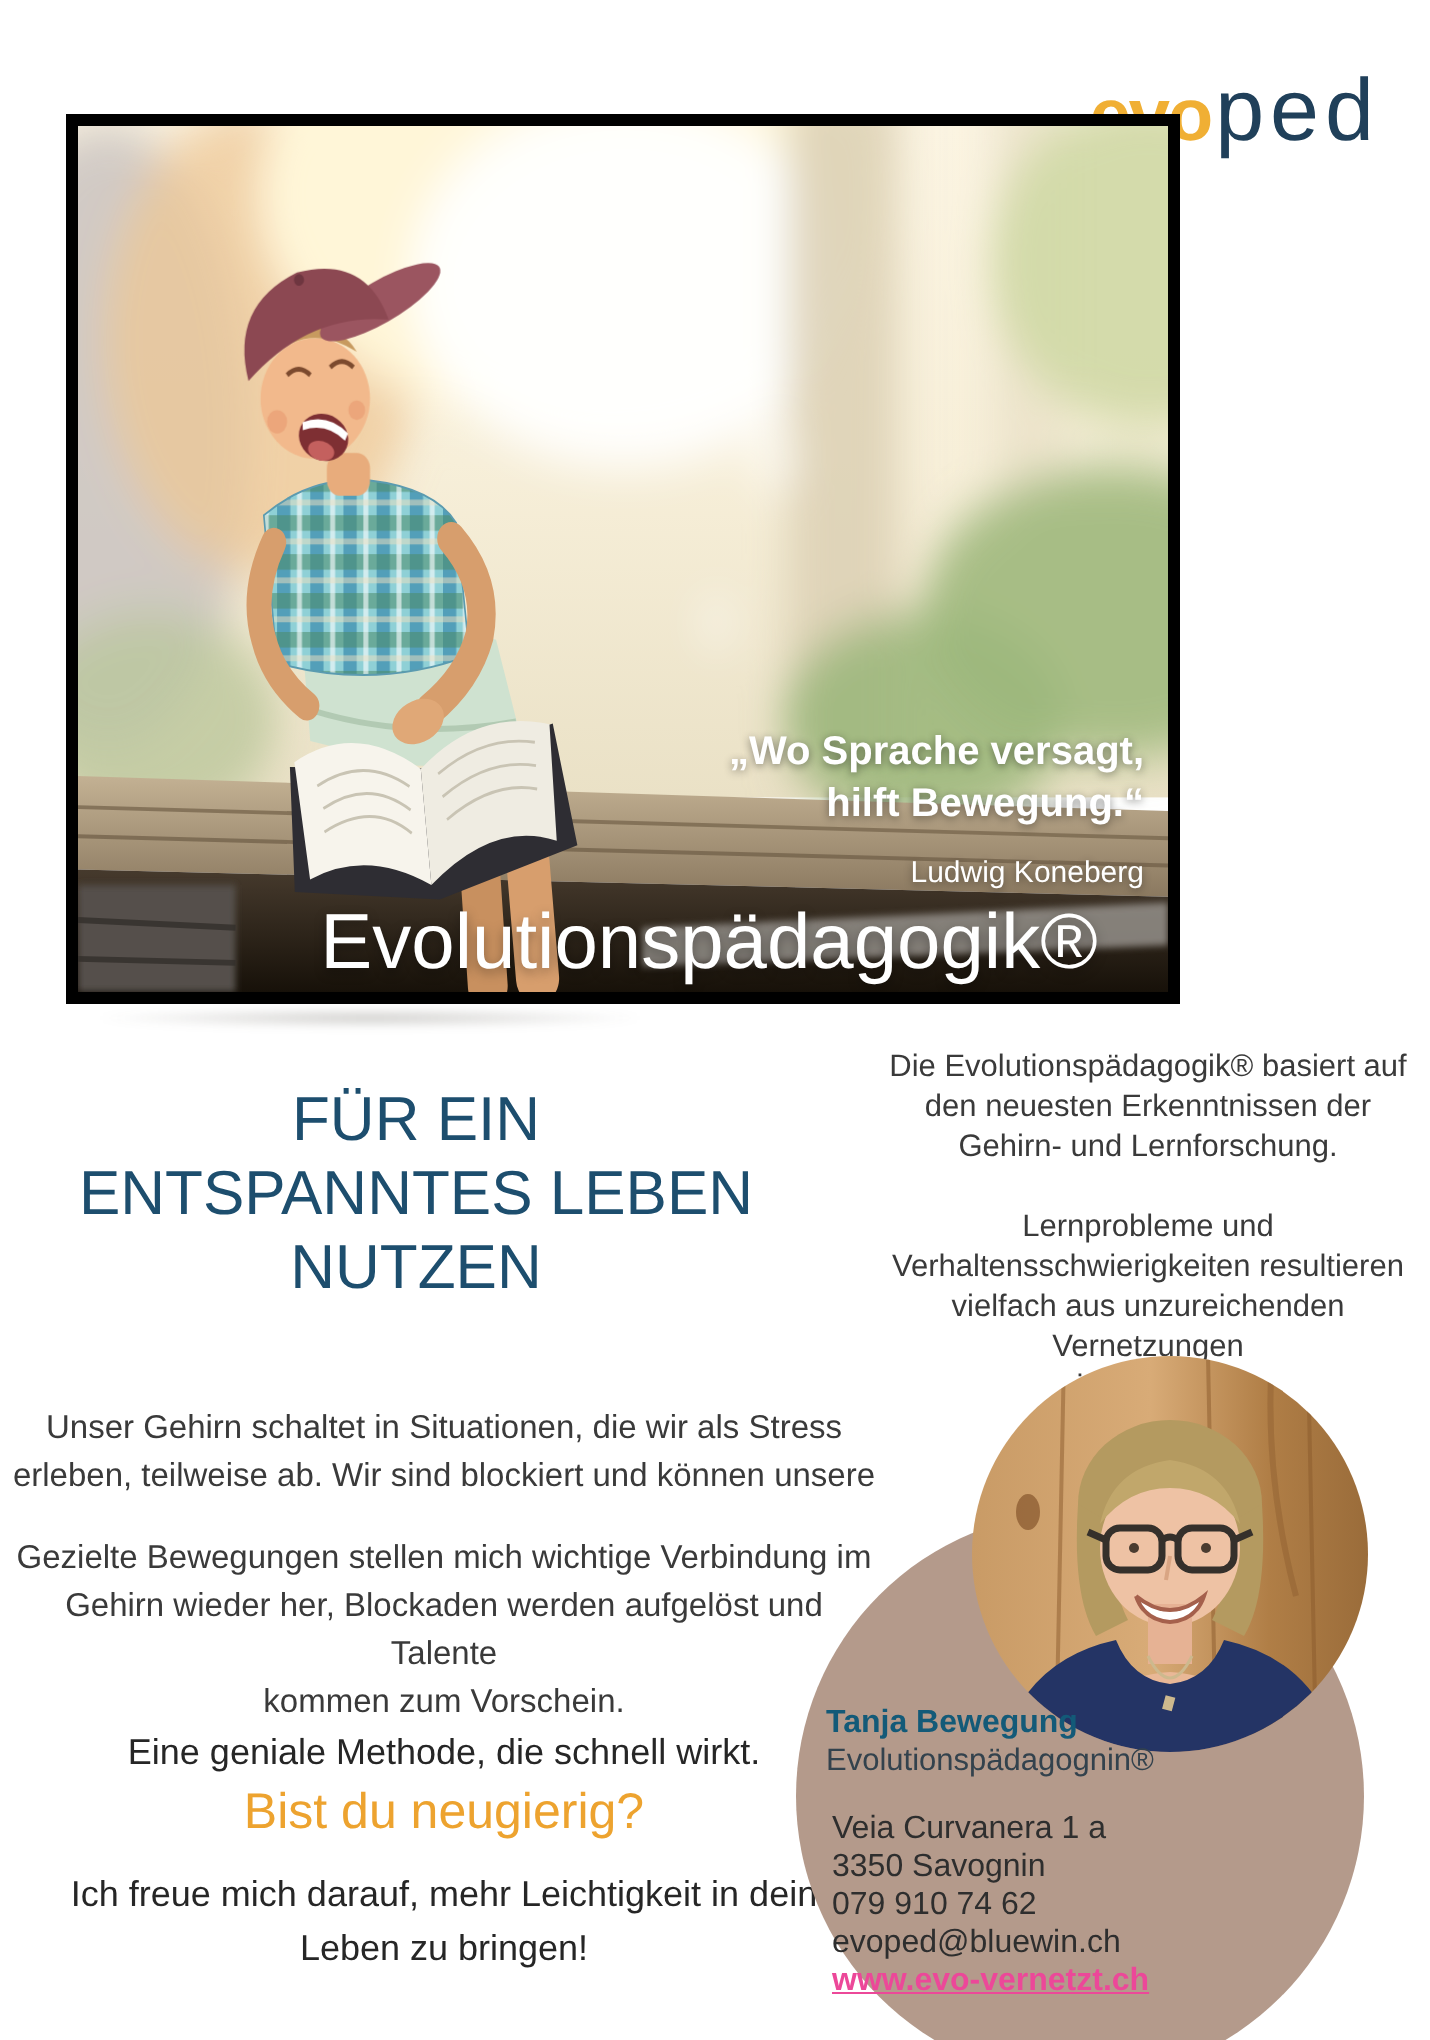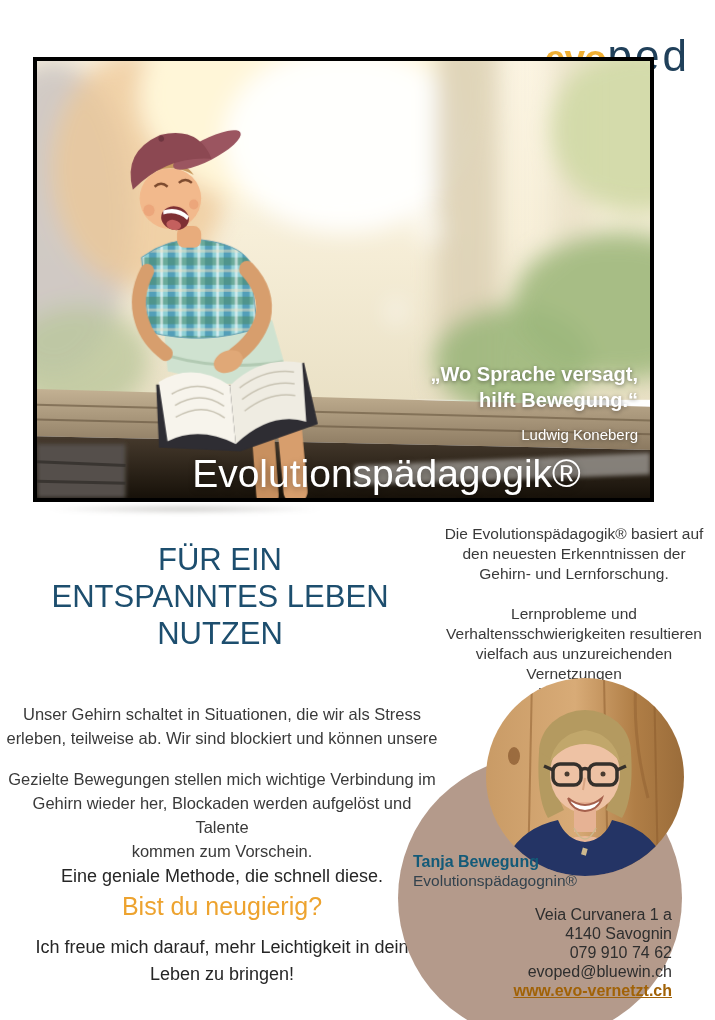--- a/index.html
+++ b/index.html
@@ -7,35 +7,35 @@
         font-family:"Liberation Sans","DejaVu Sans",sans-serif;color:#3a3a3a;}
 
   
   .logo{position:absolute;top:4px;right:25px;display:flex;align-items:baseline;margin-top:27px;}
   .logo-evo{color:#F0AF34;font-weight:700;font-size:37px;letter-spacing:-1px;}
   .logo-ped{color:#20405A;font-weight:400;font-size:44px;letter-spacing:3px;position:relative;margin-left:2px;}
   .logo-ped-dots{position:absolute;left:28px;bottom:1px;width:5px;height:5px;border-radius:50%;
                  background:#F0AF34;box-shadow:10px 0 0 #F0AF34;}
 
   
-  .hero{position:absolute;left:33px;top:57px;width:621px;height:445px;overflow:hidden;
-        border:4px solid #000000;box-sizing:border-box;}
+  .hero{position:absolute;left:33px;top:57px;width:557px;height:445px;overflow:hidden;
+        border:6px solid #000000;box-sizing:border-box;}
   .hero svg{position:absolute;left:0;top:0;width:100%;height:100%;}
   .quote{position:absolute;right:12px;top:300px;text-align:right;color:#ffffff;
          font-size:20px;font-weight:700;line-height:26px;text-shadow:0 1px 4px rgba(0,0,0,.45);}
   .quote-author{font-size:15px;font-weight:400;margin-top:9px;}
   .hero-title{position:absolute;left:90px;right:4px;bottom:2px;text-align:center;color:#ffffff;
               font-size:39px;font-weight:400;letter-spacing:0px;white-space:nowrap;
               text-shadow:0 2px 6px rgba(0,0,0,.35);}
   .photo-smudge{position:absolute;left:45px;top:504px;width:280px;height:10px;
                 background:radial-gradient(ellipse at center,rgba(60,55,45,.25),rgba(0,0,0,0) 70%);
                 filter:blur(2px);}
 
   
-  .heading{position:absolute;left:28px;top:541px;width:384px;text-align:center;
+  .heading{position:absolute;left:16px;top:541px;width:384px;text-align:center;
            color:#1D4E6E;font-size:31px;line-height:37px;font-weight:400;}
   .col-right{position:absolute;left:436px;top:524px;width:276px;text-align:center;
              font-size:15.5px;line-height:20px;color:#3a3a3a;}
   .col-right .para + .para{margin-top:20px;}
 
   
   .para-block{position:absolute;left:6px;top:702px;width:432px;text-align:center;
               font-size:16.5px;line-height:24px;color:#3a3a3a;}
   .para-block .para + .para{margin-top:17px;}
   .method{position:absolute;left:6px;top:866px;width:432px;text-align:center;
@@ -46,23 +46,23 @@
            font-size:18px;line-height:27px;color:#262626;}
 
   
   .beige-circle{position:absolute;left:398px;top:756px;width:284px;height:284px;
                 border-radius:50%;background:#B49A8B;}
   .portrait{position:absolute;left:486px;top:678px;width:198px;height:198px;
             border-radius:50%;overflow:hidden;}
   .portrait svg{display:block;width:100%;height:100%;}
   .contact-name{position:absolute;left:413px;top:853px;color:#135A78;font-weight:700;font-size:16px;}
   .contact-role{position:absolute;left:413px;top:872px;color:#33424d;font-size:15.5px;}
-  .contact-address{position:absolute;left:436px;top:905px;width:236px;text-align:right;
+  .contact-address{position:absolute;left:416px;top:905px;width:236px;text-align:left;
                    font-size:16px;line-height:19px;color:#2e2e2e;}
-  .website-link{color:#a16207;font-weight:700;text-decoration:underline;margin-top:12px;}
+  .website-link{color:#ec4899;font-weight:700;text-decoration:underline;margin-top:12px;}
 </style>
 </head>
 <body>
 
 <div class="page">
 
   <div class="logo">
     <span class="logo-evo">evo</span>
     <span class="logo-ped">ped</span>
     <span class="logo-ped-dots" style="position:absolute;right:53px;bottom:10px;"></span>
@@ -196,21 +196,21 @@
       <div>Unser Gehirn schaltet in Situationen, die wir als Stress</div>
       <div>erleben, teilweise ab. Wir sind blockiert und können unsere</div>
     </div>
     <div class="para">
       <div>Gezielte Bewegungen stellen mich wichtige Verbindung im</div>
       <div>Gehirn wieder her, Blockaden werden aufgelöst und Talente</div>
       <div>kommen zum Vorschein.</div>
     </div>
   </div>
 
-  <div class="method">Eine geniale Methode, die schnell diese.</div>
+  <div class="method">Eine geniale Methode, die schnell wirkt.</div>
   <div class="curious">Bist du neugierig?</div>
   <div class="closing">
     <div>Ich freue mich darauf, mehr Leichtigkeit in dein</div>
     <div>Leben zu bringen!</div>
   </div>
 
   <div class="beige-circle"></div>
 
   <div class="portrait">
     <svg viewBox="0 0 198 198">
@@ -252,19 +252,19 @@
         <path d="M88,150 Q99,172 110,150" stroke="#cdb98e" stroke-width="1.5" fill="none"></path>
         <rect x="96" y="170" width="5" height="7" fill="#cdb98e" transform="rotate(15 98 173)"></rect>
       </g>
     </svg>
   </div>
 
   <div class="contact-name">Tanja Bewegung</div>
   <div class="contact-role">Evolutionspädagognin®</div>
   <div class="contact-address">
     <div>Veia Curvanera 1 a</div>
-    <div>4140 Savognin</div>
+    <div>3350 Savognin</div>
     <div>079 910 74 62</div>
     <div>evoped@bluewin.ch</div>
     <div><a href="#" class="website-link">www.evo-vernetzt.ch</a></div>
   </div>
 
 </div>
 
 </body></html>

